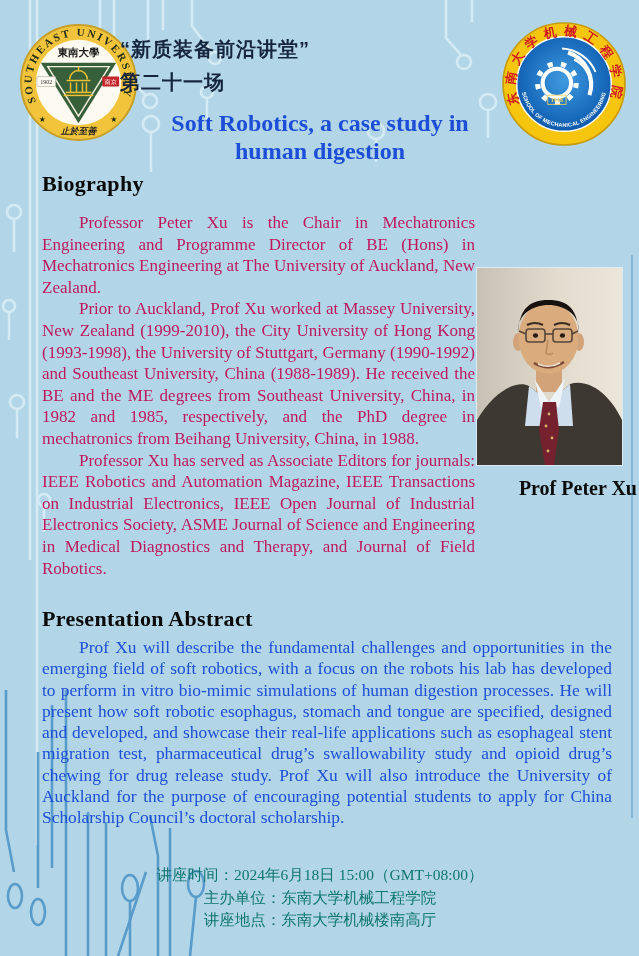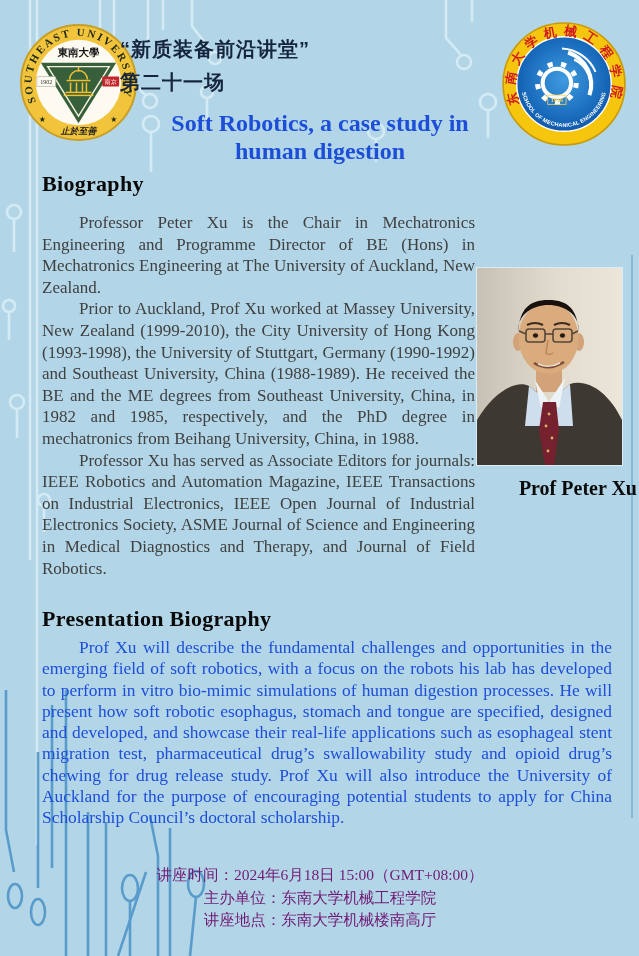--- a/index.html
+++ b/index.html
@@ -31,42 +31,42 @@
   .section-heading{
     position:absolute;left:42px;
     font-weight:bold;font-size:22px;color:#090909;
     letter-spacing:0.3px;
   }
   .heading-bio{top:163px;margin-top:8px;}
   .heading-abs{top:606px;}
   .bio-text{
     position:absolute;left:42px;top:212px;width:433px;
     font-size:17px;line-height:21.6px;
-    text-align:justify;color:#404040;
+    text-align:justify;color:#be185d;
   }
   .bio-text p,.abs-text p{margin:0;text-indent:37px;}
   .abs-text{
     position:absolute;left:42px;top:637px;width:570px;
     font-size:17.4px;line-height:21.3px;
     text-align:justify;color:#1d4ed8;
   }
   .photo{
     position:absolute;left:477px;top:268px;width:145px;height:197px;
     box-shadow:0 0 0 1px rgba(255,255,255,0.55);
     background:#ddd8cc;
   }
   .photo svg{display:block;width:100%;height:100%;}
   .photo-caption{
     position:absolute;left:462px;top:477px;width:175px;
     text-align:right;font-weight:bold;font-size:20px;color:#0a0a0a;
   }
   .footer{
     position:absolute;left:60px;top:864px;width:520px;
     text-align:center;font-size:15.5px;line-height:22.5px;
-    color:#701a75;
+    color:#0f766e;
   }
   .footer div{white-space:nowrap;}
 </style>
 </head>
 <body>
 
 <div class="poster">
 
   <svg class="circuit-bg" viewBox="0 0 639 956" aria-hidden="true">
     <g stroke="#d6ecf6" stroke-width="2.6" fill="none" opacity="0.95">
@@ -231,21 +231,21 @@
       </g>
       <ellipse cx="58.5" cy="67.5" rx="2.6" ry="2.2" fill="#241a12"></ellipse>
       <ellipse cx="85.5" cy="67.5" rx="2.6" ry="2.2" fill="#241a12"></ellipse>
       <path d="M71,72 L69,85 Q72,88 76,85" stroke="#b9895c" stroke-width="1.5" fill="none"></path>
       <path d="M57,95 Q72,104 87,94" stroke="#7c4a38" stroke-width="2.4" fill="none"></path>
       <path d="M61,96 Q72,101 83,95" stroke="#e9dfd2" stroke-width="1.6" fill="none"></path>
     </svg>
   </div>
   <div class="photo-caption">Prof Peter Xu</div>
 
-  <div class="section-heading heading-abs">Presentation Biography</div>
+  <div class="section-heading heading-abs">Presentation Abstract</div>
   <div class="abs-text">
     <p>Prof Xu will describe the fundamental challenges and opportunities in the emerging field of soft robotics, with a focus on the robots his lab has developed to perform in vitro bio-mimic simulations of human digestion processes. He will present how soft robotic esophagus, stomach and tongue are specified, designed and developed, and showcase their real-life applications such as esophageal stent migration test, pharmaceutical drug’s swallowability study and opioid drug’s chewing for drug release study. Prof Xu will also introduce the University of Auckland for the purpose of encouraging potential students to apply for China Scholarship Council’s doctoral scholarship.</p>
   </div>
 
   <div class="footer">
     <div>讲座时间：2024年6月18日 15:00（GMT+08:00）</div>
     <div>主办单位：东南大学机械工程学院</div>
     <div>讲座地点：东南大学机械楼南高厅</div>
   </div>
 

